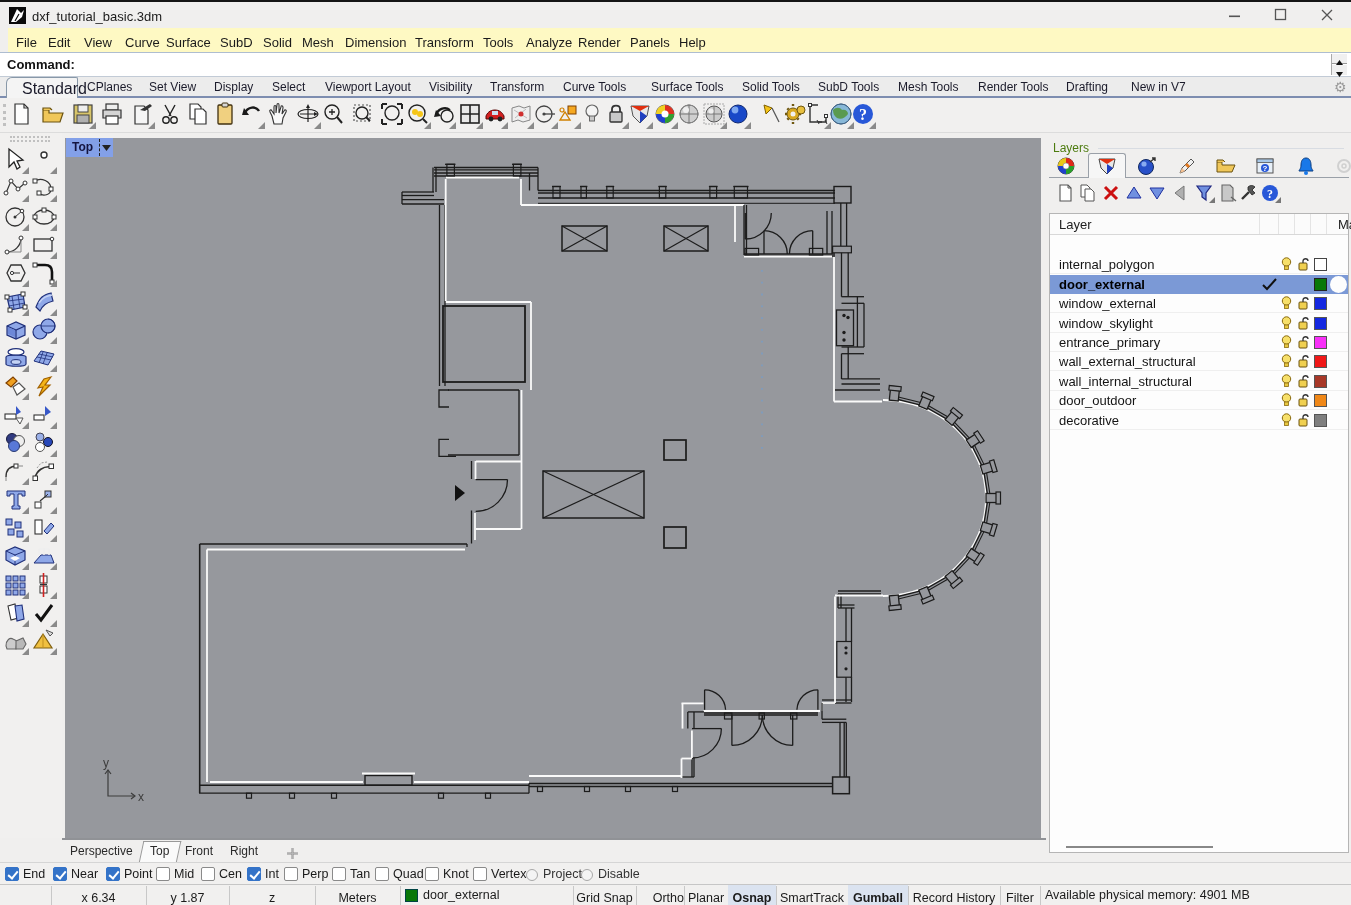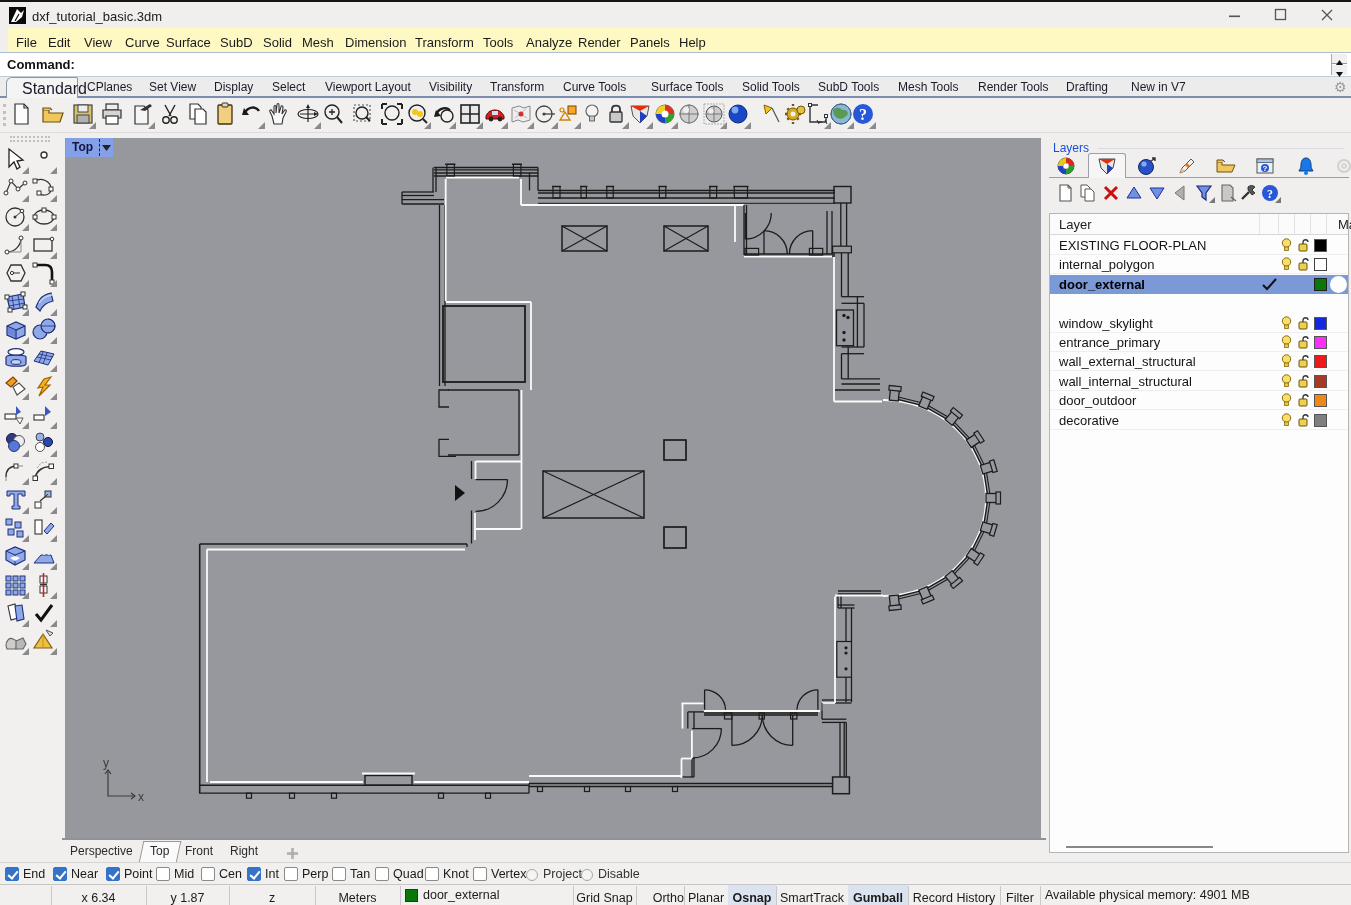--- a/index.html
+++ b/index.html
@@ -911,21 +911,21 @@
 <div class="abs vpt" style="left:8px">Perspective</div>
 <div class="abs vpt" style="left:88px">Top</div>
 <div class="abs vpt" style="left:123px">Front</div>
 <div class="abs vpt" style="left:168px">Right</div>
 <svg class="abs" style="left:225px;top:8px" width="11" height="11">
         <path d="M5.5,0 L5.5,11 M0,5.5 L11,5.5" stroke="#8a8a8a" stroke-width="2"></path>
         <path d="M5.5,0 L5.5,11 M0,5.5 L11,5.5" stroke="#bbb" stroke-width="0.8"></path>
       </svg>
 </div>
 <div id="rpanel" class="abs">
-<div class="abs" style="left:7px;top:8px;font-size:12px;color:#1d4ed8;">Layers</div>
+<div class="abs" style="left:7px;top:8px;font-size:12px;color:#4d7c0f;">Layers</div>
 <div class="abs" style="left:52px;top:15px;width:246px;height:1px;background:#d8dce2;"></div>
 <div class="abs" style="left:42px;top:20px;width:38px;height:25px;background:#f6f6f6;border:1px solid #9aa0a8;border-bottom:none;border-radius:3px 3px 0 0;"></div>
 <div class="abs" style="left:3px;top:44px;width:39px;height:1px;background:#9aa0a8;"></div>
 <div class="abs" style="left:80px;top:44px;width:223px;height:1px;background:#9aa0a8;"></div>
 <div class="abs" style="left:10px;top:23px;width:20px;height:20px;"><svg width="20" height="20" viewBox="0 0 20 20">
           <circle cx="10" cy="10" r="8" fill="#fff" stroke="#444"></circle>
           <path d="M10,2 A8,8 0 0 1 18,10 L10,10Z" fill="#e02818"></path>
           <path d="M18,10 A8,8 0 0 1 10,18 L10,10Z" fill="#28a028"></path>
           <path d="M10,18 A8,8 0 0 1 2,10 L10,10Z" fill="#2040cc"></path>
           <path d="M2,10 A8,8 0 0 1 10,2 L10,10Z" fill="#e8c818"></path>
@@ -1009,51 +1009,51 @@
 <div id="playout" class="abs">
 <div class="abs" style="left:0;top:0;width:298px;height:21px;background:#fbfbfb;border-bottom:1px solid #d8d8d8;">
           <div class="abs" style="left:9px;top:3px;font-size:13px;color:#222;">Layer</div>
           <div class="abs" style="left:288px;top:3px;font-size:13px;color:#222;">Ma</div>
 <div class="abs" style="left:209px;top:0;width:1px;height:20px;background:#e4e4e4;"></div>
 <div class="abs" style="left:228px;top:0;width:1px;height:20px;background:#e4e4e4;"></div>
 <div class="abs" style="left:244px;top:0;width:1px;height:20px;background:#e4e4e4;"></div>
 <div class="abs" style="left:260px;top:0;width:1px;height:20px;background:#e4e4e4;"></div>
 <div class="abs" style="left:276px;top:0;width:1px;height:20px;background:#e4e4e4;"></div>
 </div>
-<div class="abs lrow" style="top:22px;border-bottom:1px solid #efefef;">
-          <span class="ltxt">EXISTING FLOOR-PLAN</span>
-          <div class="abs" style="left:230px;top:2px;"><svg width="13" height="14" viewBox="0 0 13 14">
-              <circle cx="6.5" cy="5" r="4.2" fill="#f7e06a" stroke="#8a6a10" stroke-width="1"></circle>
-              <rect x="4.5" y="9" width="4" height="3.5" fill="#e8c840" stroke="#8a6a10" stroke-width="0.8"></rect>
-            </svg></div>
-          <div class="abs" style="left:247px;top:2px;"><svg width="14" height="14" viewBox="0 0 14 14">
-              <rect x="2" y="6" width="8" height="7" rx="1" fill="#f0d050" stroke="#6a5210" stroke-width="1"></rect>
-              <path d="M6,6 L6,4 C6,1 11,1 11,4" fill="none" stroke="#333" stroke-width="1.3"></path>
-            </svg></div>
-          <div class="abs" style="left:264px;top:3px;width:13px;height:13px;background:#000000;border:1px solid #555;"></div>
-        </div>
 <div class="abs lrow" style="top:41.4px;border-bottom:1px solid #efefef;">
           <span class="ltxt">internal_polygon</span>
           <div class="abs" style="left:230px;top:2px;"><svg width="13" height="14" viewBox="0 0 13 14">
               <circle cx="6.5" cy="5" r="4.2" fill="#f7e06a" stroke="#8a6a10" stroke-width="1"></circle>
               <rect x="4.5" y="9" width="4" height="3.5" fill="#e8c840" stroke="#8a6a10" stroke-width="0.8"></rect>
             </svg></div>
           <div class="abs" style="left:247px;top:2px;"><svg width="14" height="14" viewBox="0 0 14 14">
               <rect x="2" y="6" width="8" height="7" rx="1" fill="#f0d050" stroke="#6a5210" stroke-width="1"></rect>
               <path d="M6,6 L6,4 C6,1 11,1 11,4" fill="none" stroke="#333" stroke-width="1.3"></path>
             </svg></div>
           <div class="abs" style="left:264px;top:3px;width:13px;height:13px;background:#ffffff;border:1px solid #444;"></div>
         </div>
 <div class="abs lrow" style="top:60.8px;background:#7b99d6;">
           <span class="ltxt" style="font-weight:bold;color:#000;">door_external</span>
           <svg class="abs" style="left:212px;top:3px" width="15" height="13">
             <path d="M1,7 L5,11 L14,1" fill="none" stroke="#111" stroke-width="2"></path>
           </svg>
           <div class="abs" style="left:264px;top:3px;width:13px;height:13px;background:#087808;border:1px solid #222;"></div>
           <div class="abs" style="left:280px;top:1px;width:17px;height:17px;border-radius:50%;background:#fdfdfd;"></div>
+        </div>
+<div class="abs lrow" style="top:80.19999999999999px;border-bottom:1px solid #efefef;">
+          <span class="ltxt">window_external</span>
+          <div class="abs" style="left:230px;top:2px;"><svg width="13" height="14" viewBox="0 0 13 14">
+              <circle cx="6.5" cy="5" r="4.2" fill="#f7e06a" stroke="#8a6a10" stroke-width="1"></circle>
+              <rect x="4.5" y="9" width="4" height="3.5" fill="#e8c840" stroke="#8a6a10" stroke-width="0.8"></rect>
+            </svg></div>
+          <div class="abs" style="left:247px;top:2px;"><svg width="14" height="14" viewBox="0 0 14 14">
+              <rect x="2" y="6" width="8" height="7" rx="1" fill="#f0d050" stroke="#6a5210" stroke-width="1"></rect>
+              <path d="M6,6 L6,4 C6,1 11,1 11,4" fill="none" stroke="#333" stroke-width="1.3"></path>
+            </svg></div>
+          <div class="abs" style="left:264px;top:3px;width:13px;height:13px;background:#1428e0;border:1px solid #555;"></div>
         </div>
 <div class="abs lrow" style="top:99.6px;border-bottom:1px solid #efefef;">
           <span class="ltxt">window_skylight</span>
           <div class="abs" style="left:230px;top:2px;"><svg width="13" height="14" viewBox="0 0 13 14">
               <circle cx="6.5" cy="5" r="4.2" fill="#f7e06a" stroke="#8a6a10" stroke-width="1"></circle>
               <rect x="4.5" y="9" width="4" height="3.5" fill="#e8c840" stroke="#8a6a10" stroke-width="0.8"></rect>
             </svg></div>
           <div class="abs" style="left:247px;top:2px;"><svg width="14" height="14" viewBox="0 0 14 14">
               <rect x="2" y="6" width="8" height="7" rx="1" fill="#f0d050" stroke="#6a5210" stroke-width="1"></rect>
               <path d="M6,6 L6,4 C6,1 11,1 11,4" fill="none" stroke="#333" stroke-width="1.3"></path>

